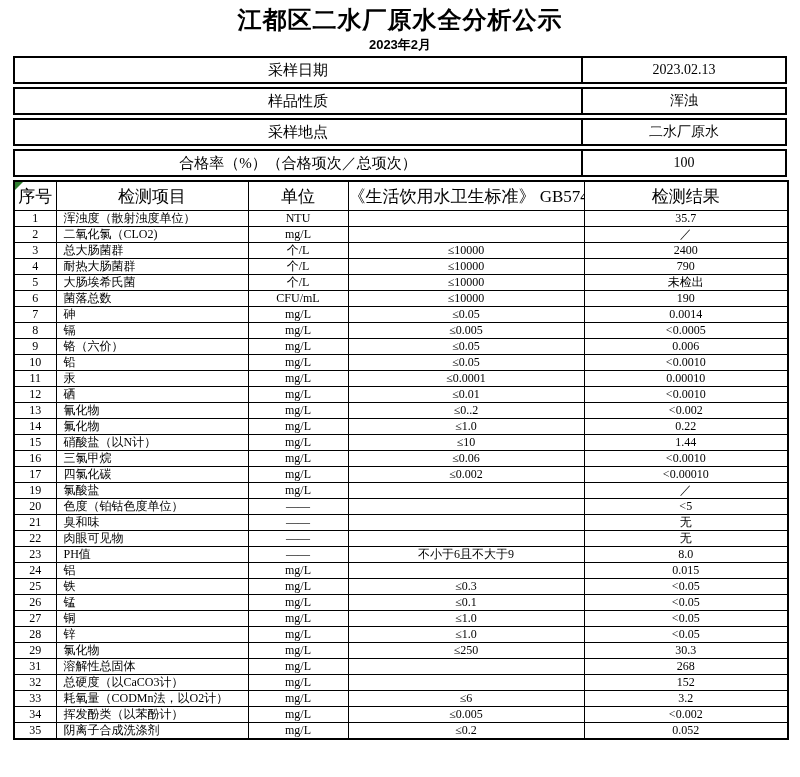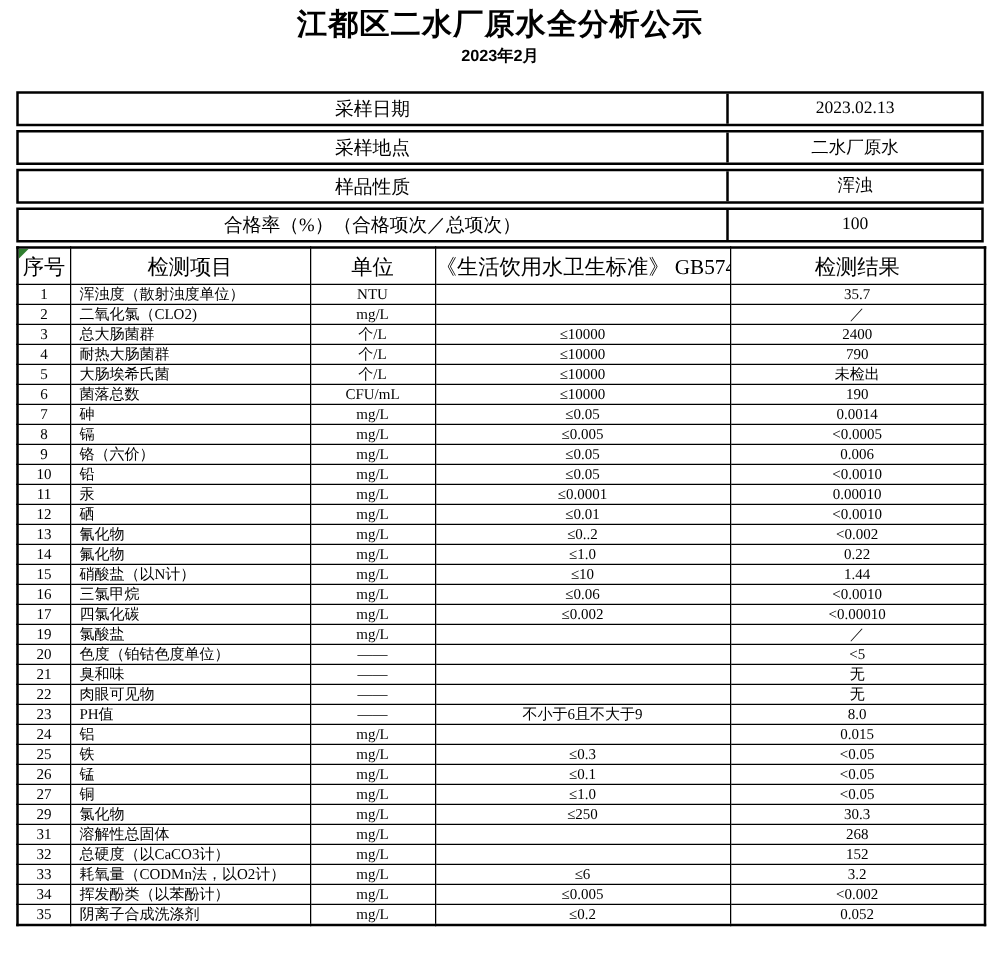--- a/index.html
+++ b/index.html
@@ -26,21 +26,21 @@
     letter-spacing:1px;
   }
   .subtitle{
     text-align:center;
     margin-top:1px;
     font-family:"Liberation Sans", sans-serif;
     font-weight:bold;
     font-size:13px;
     line-height:17px;
   }
-  .info-boxes{margin-top:20px;}
+  .info-boxes{margin-top:3px;}
   .info-box{
     display:flex;
     width:774px;
     margin:0 0 3px 13px;
     height:28px;
     border:2px solid var(--border);
     box-sizing:border-box;
     align-items:stretch;
   }
   .info-label{
@@ -95,27 +95,27 @@
   <div class="title">江都区二水厂原水全分析公示</div>
   <div class="subtitle">2023年2月</div>
 
   <div class="info-boxes" id="info-boxes">
   <div class="info-box">
     <div class="info-label">采样日期</div>
     <div class="info-value">2023.02.13</div>
   </div>
 
   <div class="info-box">
+    <div class="info-label">样品性质</div>
+    <div class="info-value">浑浊</div>
+  </div>
+
+  <div class="info-box">
     <div class="info-label">采样地点</div>
     <div class="info-value">二水厂原水</div>
-  </div>
-
-  <div class="info-box">
-    <div class="info-label">样品性质</div>
-    <div class="info-value">浑浊</div>
   </div>
 
   <div class="info-box">
     <div class="info-label">合格率（%）（合格项次／总项次）</div>
     <div class="info-value">100</div>
   </div>
 </div>
 
   <table class="main-table">
     <colgroup>
@@ -340,20 +340,27 @@
   </tr>
 
   <tr>
     <td class="c-no">27</td>
     <td class="c-item">铜</td>
     <td class="c-unit">mg/L</td>
     <td class="c-std">≤1.0</td>
     <td class="c-res">&lt;0.05</td>
   </tr>
 
+  <tr>
+    <td class="c-no">28</td>
+    <td class="c-item">锌</td>
+    <td class="c-unit">mg/L</td>
+    <td class="c-std">≤1.0</td>
+    <td class="c-res">&lt;0.05</td>
+  </tr>
 
   <tr>
     <td class="c-no">29</td>
     <td class="c-item">氯化物</td>
     <td class="c-unit">mg/L</td>
     <td class="c-std">≤250</td>
     <td class="c-res">30.3</td>
   </tr>
 
 

